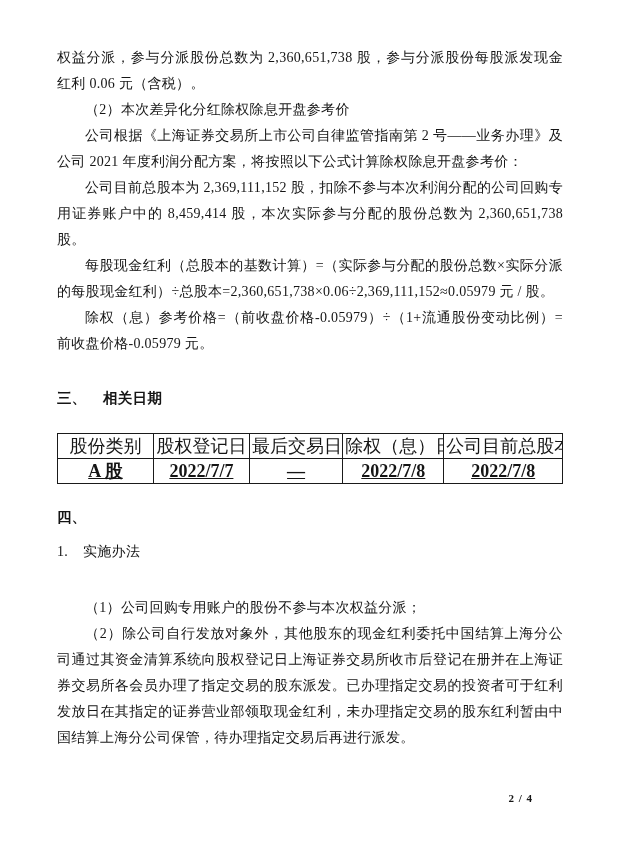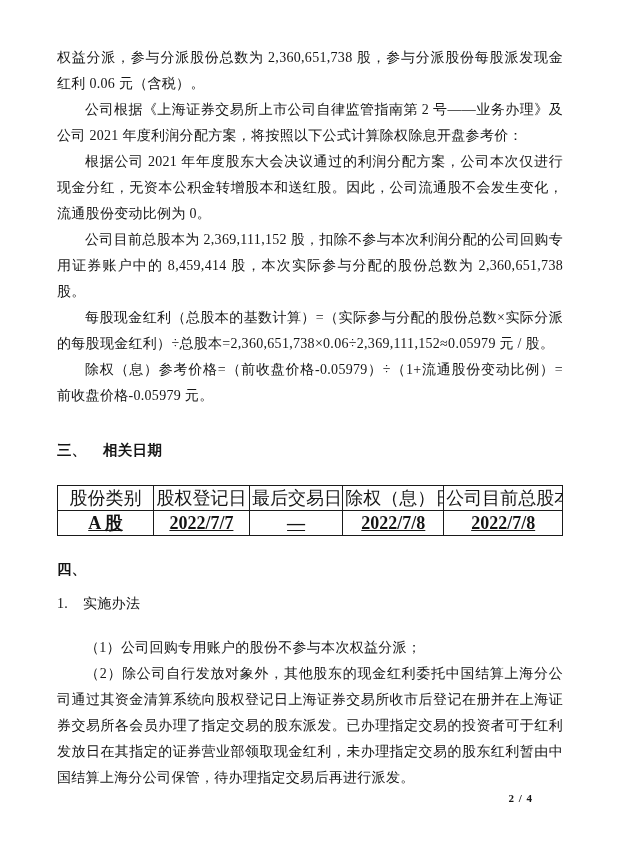--- a/index.html
+++ b/index.html
@@ -40,21 +40,21 @@
     align-items: baseline;
     font-size: 14px;
     line-height: 26px;
     letter-spacing: 0.3px;
   }
   .list-item .li-num { width: 26px; flex: 0 0 auto; }
   .gap-before-sec3 { margin-top: 28px; }
   .gap-before-table { margin-top: 22px; }
   .gap-before-sec4 { margin-top: 20px; }
   .gap-before-item1 { margin-top: 9px; }
-  .gap-before-p9 { margin-top: 18px; }
+  .gap-before-p9 { margin-top: 30px; }
   table.dates-table {
     width: 100%;
     border-collapse: collapse;
     table-layout: fixed;
     font-size: 18px;
   }
   table.dates-table col.c1 { width: 19%; }
   table.dates-table col.c2 { width: 19%; }
   table.dates-table col.c3 { width: 18.5%; }
   table.dates-table col.c4 { width: 20%; }
@@ -79,25 +79,25 @@
     letter-spacing: 1px;
   }
 </style>
 </head>
 <body>
 
 <div class="page">
 
   <p class="body-text para-noindent">权益分派，参与分派股份总数为 2,360,651,738 股，参与分派股份每股派发现金红利 0.06 元（含税）。</p>
 
+  <p class="body-text para">（2）本次差异化分红除权除息开盘参考价</p>
 
   <p class="body-text para">公司根据《上海证券交易所上市公司自律监管指南第 2 号——业务办理》及公司 2021 年度利润分配方案，将按照以下公式计算除权除息开盘参考价：</p>
 
 
-  <p class="body-text para">根据公司 2021 年年度股东大会决议通过的利润分配方案，公司本次仅进行现金分红，无资本公积金转增股本和送红股。因此，公司流通股不会发生变化，流通股份变动比例为 0。</p>
 
   <p class="body-text para">公司目前总股本为 2,369,111,152 股，扣除不参与本次利润分配的公司回购专用证券账户中的 8,459,414 股，本次实际参与分配的股份总数为 2,360,651,738 股。</p>
 
   <p class="body-text para">每股现金红利（总股本的基数计算）=（实际参与分配的股份总数×实际分派的每股现金红利）÷总股本=2,360,651,738×0.06÷2,369,111,152≈0.05979 元 / 股。</p>
 
   <p class="body-text para">除权（息）参考价格=（前收盘价格-0.05979）÷（1+流通股份变动比例）=前收盘价格-0.05979 元。</p>
 
   <div class="section-heading gap-before-sec3">
     <span class="sec-num">三、</span>
     <span class="sec-title">相关日期</span>

